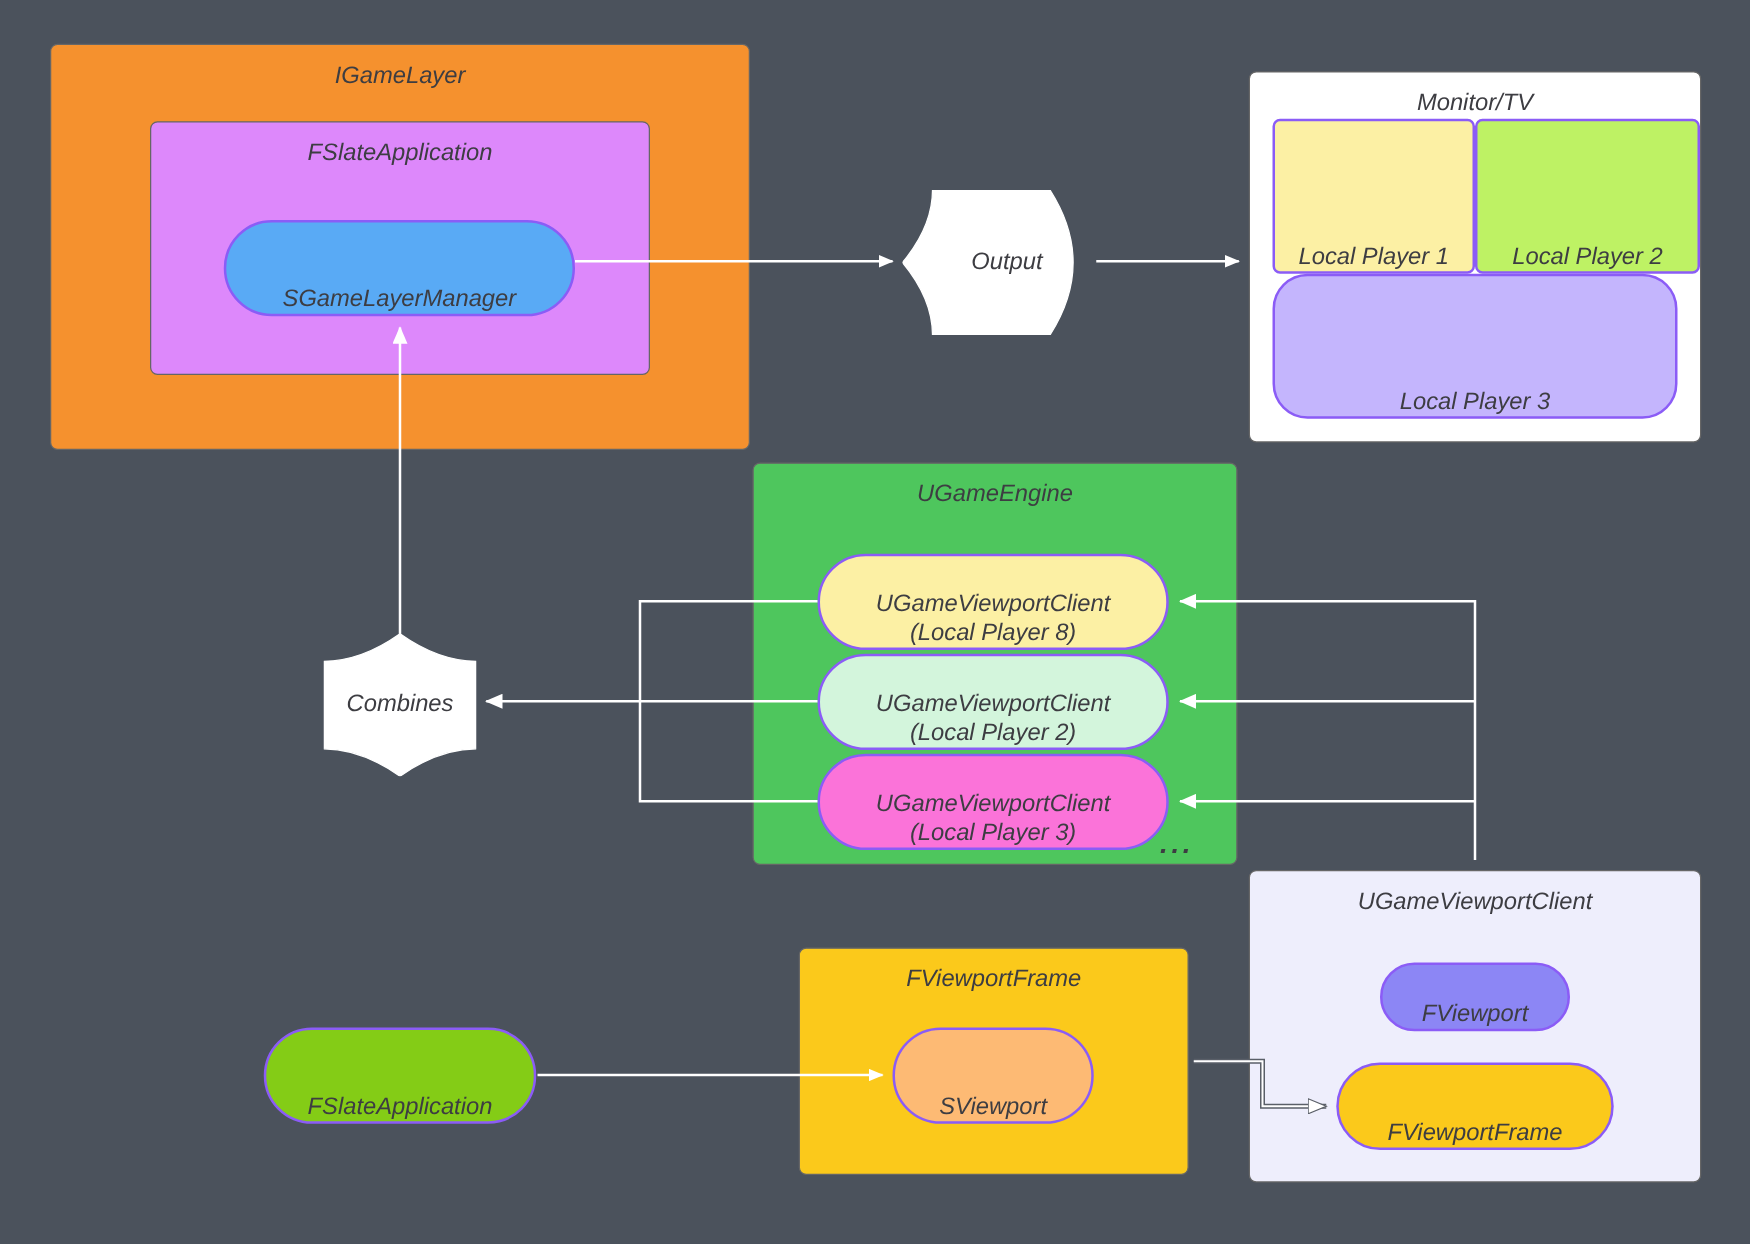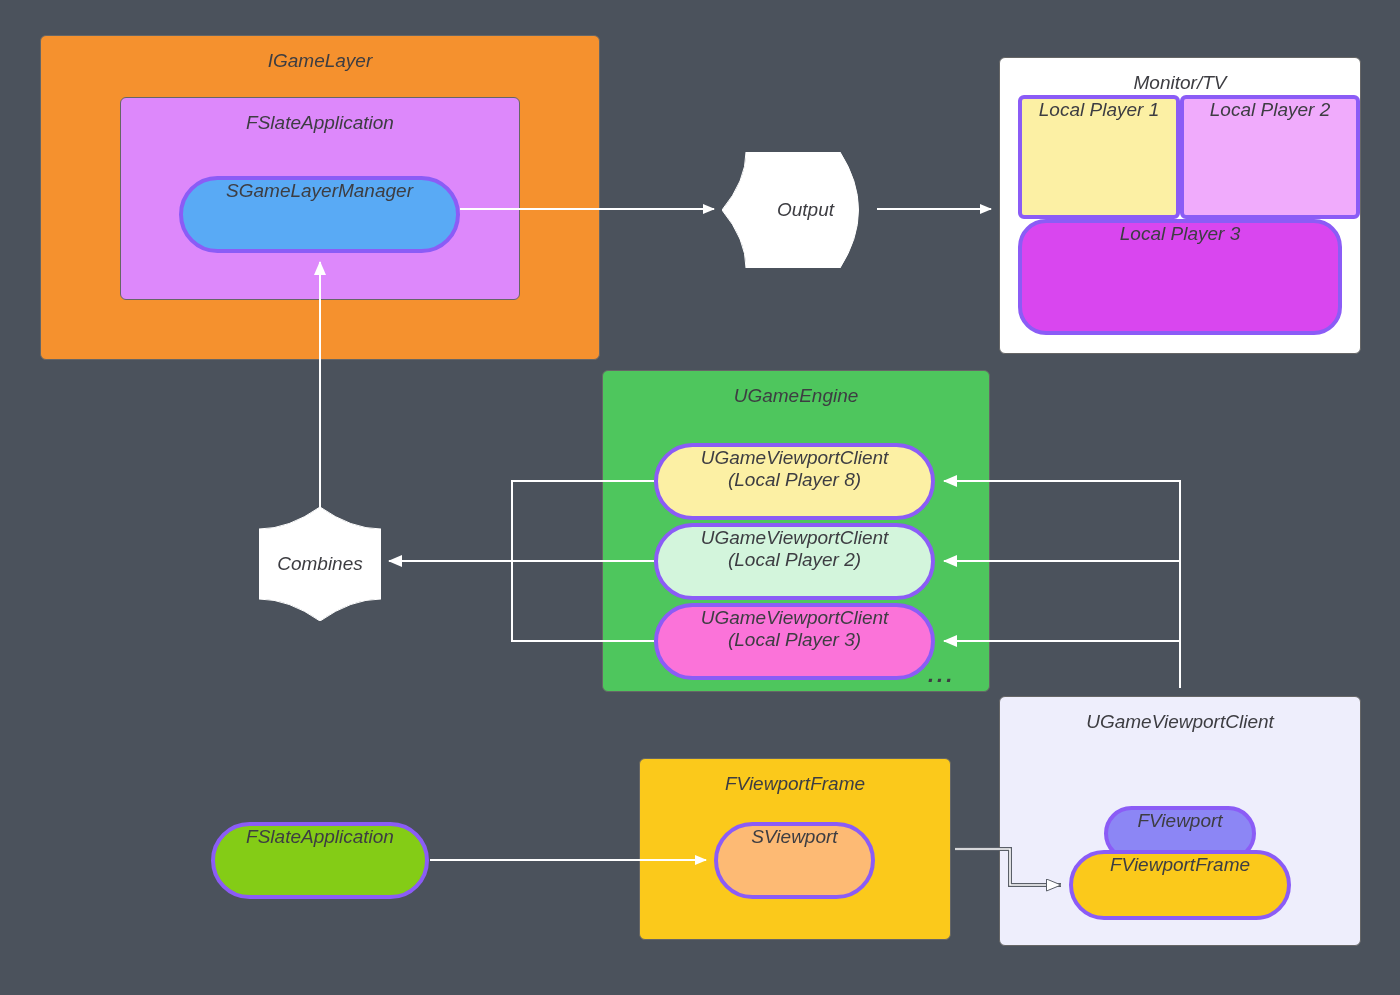--- a/index.html
+++ b/index.html
@@ -23,24 +23,24 @@
     justify-content: center;
   }
   .container-node {
     align-items: flex-start;
     padding-top: 14px;
     font-size: 19px;
     border: 1px solid #666;
     border-radius: 6px;
   }
   .leaf-node {
-    align-items: flex-start;
+    align-items: flex-end;
     text-align: center;
     font-size: 19px;
-    border: 4px solid #8b5cf6;
+    border: 2px solid #8b5cf6;
     line-height: 1.18;
   }
   .pill {
     border-radius: 999px;
   }
   .rect-sm {
     border-radius: 6px;
   }
   .hex-wrap {
     position: absolute;
@@ -86,24 +86,24 @@
     <span>SGameLayerManager</span>
   </div>
 
   <div class="node container-node" id="g-monitor" style="left: 999px; top: 57px; width: 362px; height: 297px; background: rgb(255, 255, 255); color: rgb(61, 61, 66);">
     <span>Monitor/TV</span>
   </div>
 
   <div class="node leaf-node rect-sm" id="n-lp1" style="left: 1018px; top: 95px; width: 162px; height: 124px; background: rgb(252, 240, 164); color: rgb(61, 61, 66);">
     <span>Local Player 1</span>
   </div>
-  <div class="node leaf-node rect-sm" id="n-lp2" style="left: 1180px; top: 95px; width: 180px; height: 124px; background: #f0abfc; color: rgb(61, 61, 66);">
+  <div class="node leaf-node rect-sm" id="n-lp2" style="left: 1180px; top: 95px; width: 180px; height: 124px; background: #bef264; color: rgb(61, 61, 66);">
     <span>Local Player 2</span>
   </div>
-  <div class="node leaf-node rect-sm" id="n-lp3" style="left: 1018px; top: 219px; width: 324px; height: 116px; background: #d946ef; color: rgb(61, 61, 66); border-radius: 28px;">
+  <div class="node leaf-node rect-sm" id="n-lp3" style="left: 1018px; top: 219px; width: 324px; height: 116px; background: #c4b5fd; color: rgb(61, 61, 66); border-radius: 28px;">
     <span>Local Player 3</span>
   </div>
 
   <div class="node container-node" id="g-ugameengine" style="left: 602px; top: 370px; width: 388px; height: 322px; background: rgb(78, 198, 93); color: rgb(61, 61, 66);">
     <span>UGameEngine</span>
   </div>
   <div class="ellipsis" id="g-ugameengine-ellipsis" style="left: 928px; top: 662px;">...</div>
 
   <div class="node leaf-node pill" id="n-vc1" style="left: 654px; top: 443px; width: 281px; height: 77px; background: rgb(252, 240, 164); color: rgb(61, 61, 66);">
     <span>
@@ -127,21 +127,21 @@
   <div class="node container-node" id="g-fviewportframe" style="left: 639px; top: 758px; width: 312px; height: 182px; background: rgb(251, 201, 27); color: rgb(61, 61, 66);">
     <span>FViewportFrame</span>
   </div>
   <div class="node leaf-node pill" id="n-sviewport" style="left: 714px; top: 822px; width: 161px; height: 77px; background: #fdba74; color: rgb(61, 61, 66);">
     <span>SViewport</span>
   </div>
 
   <div class="node container-node" id="g-ugvc" style="left: 999px; top: 696px; width: 362px; height: 250px; background: rgb(238, 238, 252); color: rgb(61, 61, 66);">
     <span>UGameViewportClient</span>
   </div>
-  <div class="node leaf-node pill" id="n-fviewport" style="left: 1104px; top: 770px; width: 152px; height: 55px; background: rgb(140, 134, 245); color: rgb(61, 61, 66); margin-top: 36px;">
+  <div class="node leaf-node pill" id="n-fviewport" style="left: 1104px; top: 770px; width: 152px; height: 55px; background: rgb(140, 134, 245); color: rgb(61, 61, 66);">
     <span>FViewport</span>
   </div>
   <div class="node leaf-node pill" id="n-fviewportframe-pill" style="left: 1069px; top: 850px; width: 222px; height: 70px; background: rgb(251, 201, 27); color: rgb(61, 61, 66);">
     <span>FViewportFrame</span>
   </div>
 
   <div class="node leaf-node pill" id="n-fslate" style="left: 211px; top: 822px; width: 218px; height: 77px; background: #84cc16; color: rgb(61, 61, 66);">
     <span>FSlateApplication</span>
   </div>
 

